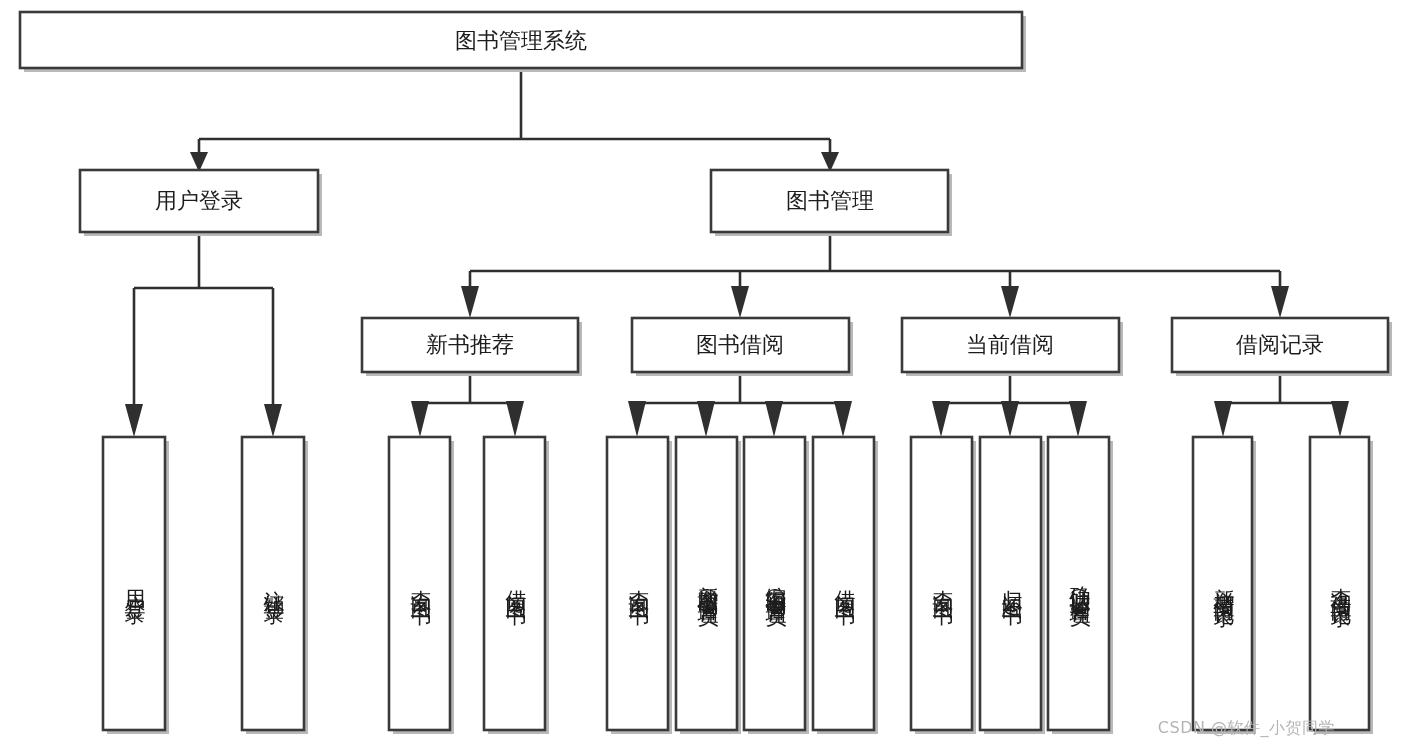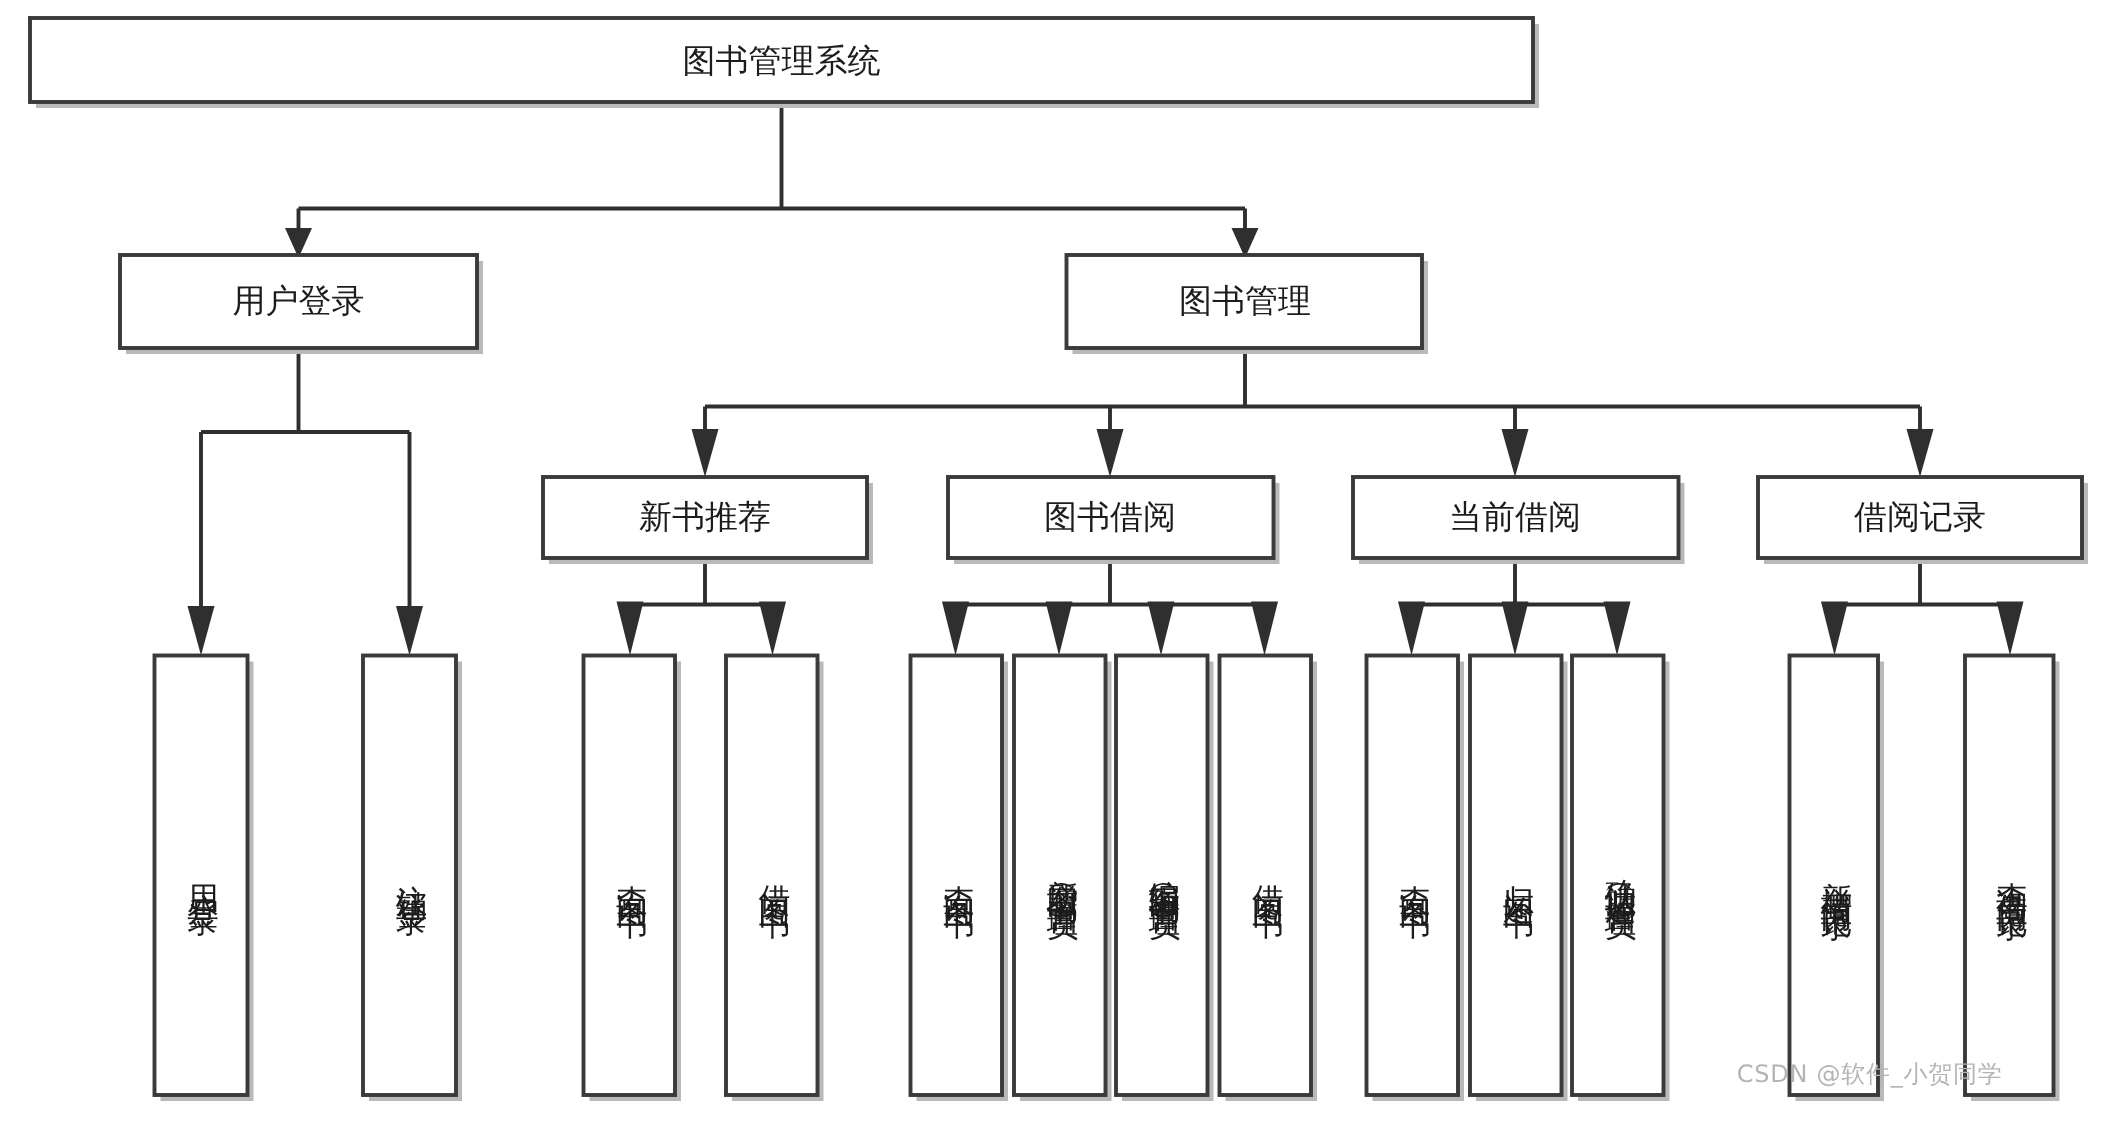--- a/index.html
+++ b/index.html
@@ -53,21 +53,21 @@
   }
   .label-h {
     font-size: 22px;
   }
   .label-v {
     font-size: 21px;
   }
   .watermark {
     position: absolute;
     right: 10px;
-    bottom: 20px;
+    bottom: 8px;
     font-family: "DejaVu Sans", "Liberation Sans", sans-serif;
     font-size: 16px;
     color: #b4b4b4;
     letter-spacing: 0.5px;
     white-space: nowrap;
     pointer-events: none;
   }
 </style>
 </head>
 <body>

